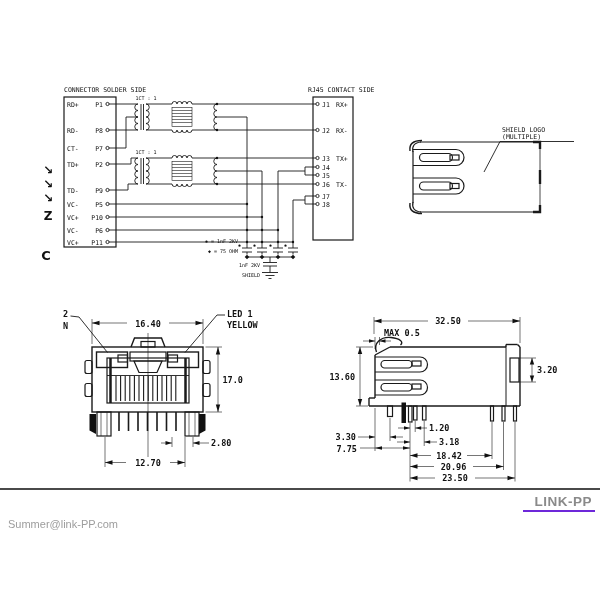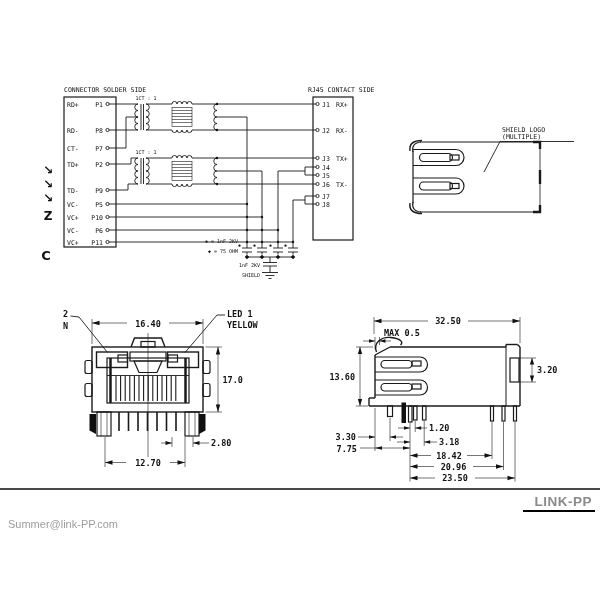--- a/index.html
+++ b/index.html
@@ -13,21 +13,21 @@
   .mid{text-anchor:middle;}
   .end{text-anchor:end;}
   .w{stroke:#1a1a1a;stroke-width:0.9;fill:none;}
   .b{stroke:#1a1a1a;stroke-width:1.2;fill:none;}
   .b2{stroke:#1a1a1a;stroke-width:1.4;fill:none;}
   .thin{stroke:#1a1a1a;stroke-width:0.6;fill:none;}
   .ah{fill:#111;stroke:none;}
   .footer-rule{position:absolute;left:0;right:0;top:488px;height:2px;background:#4a4a4a;}
   .footer-email{position:absolute;left:8px;top:518px;color:#9d9d9d;font-size:11px;}
   .footer-brand{position:absolute;right:5px;top:494px;color:#8a8a8a;font-size:13.5px;font-weight:bold;
-                letter-spacing:.5px;border-bottom:2px solid #000000;padding:0 3px 1px 12px;}
+                letter-spacing:.5px;border-bottom:2px solid #6d28d9;padding:0 3px 1px 12px;}
 </style>
 </head>
 <body>
 
 <div id="page">
 <svg width="600" height="600" viewBox="0 0 600 600">
 
   <g>
     <text class="t6" x="64" y="92">CONNECTOR SOLDER SIDE</text>
     <text class="t6" x="308" y="92">RJ45 CONTACT SIDE</text>

